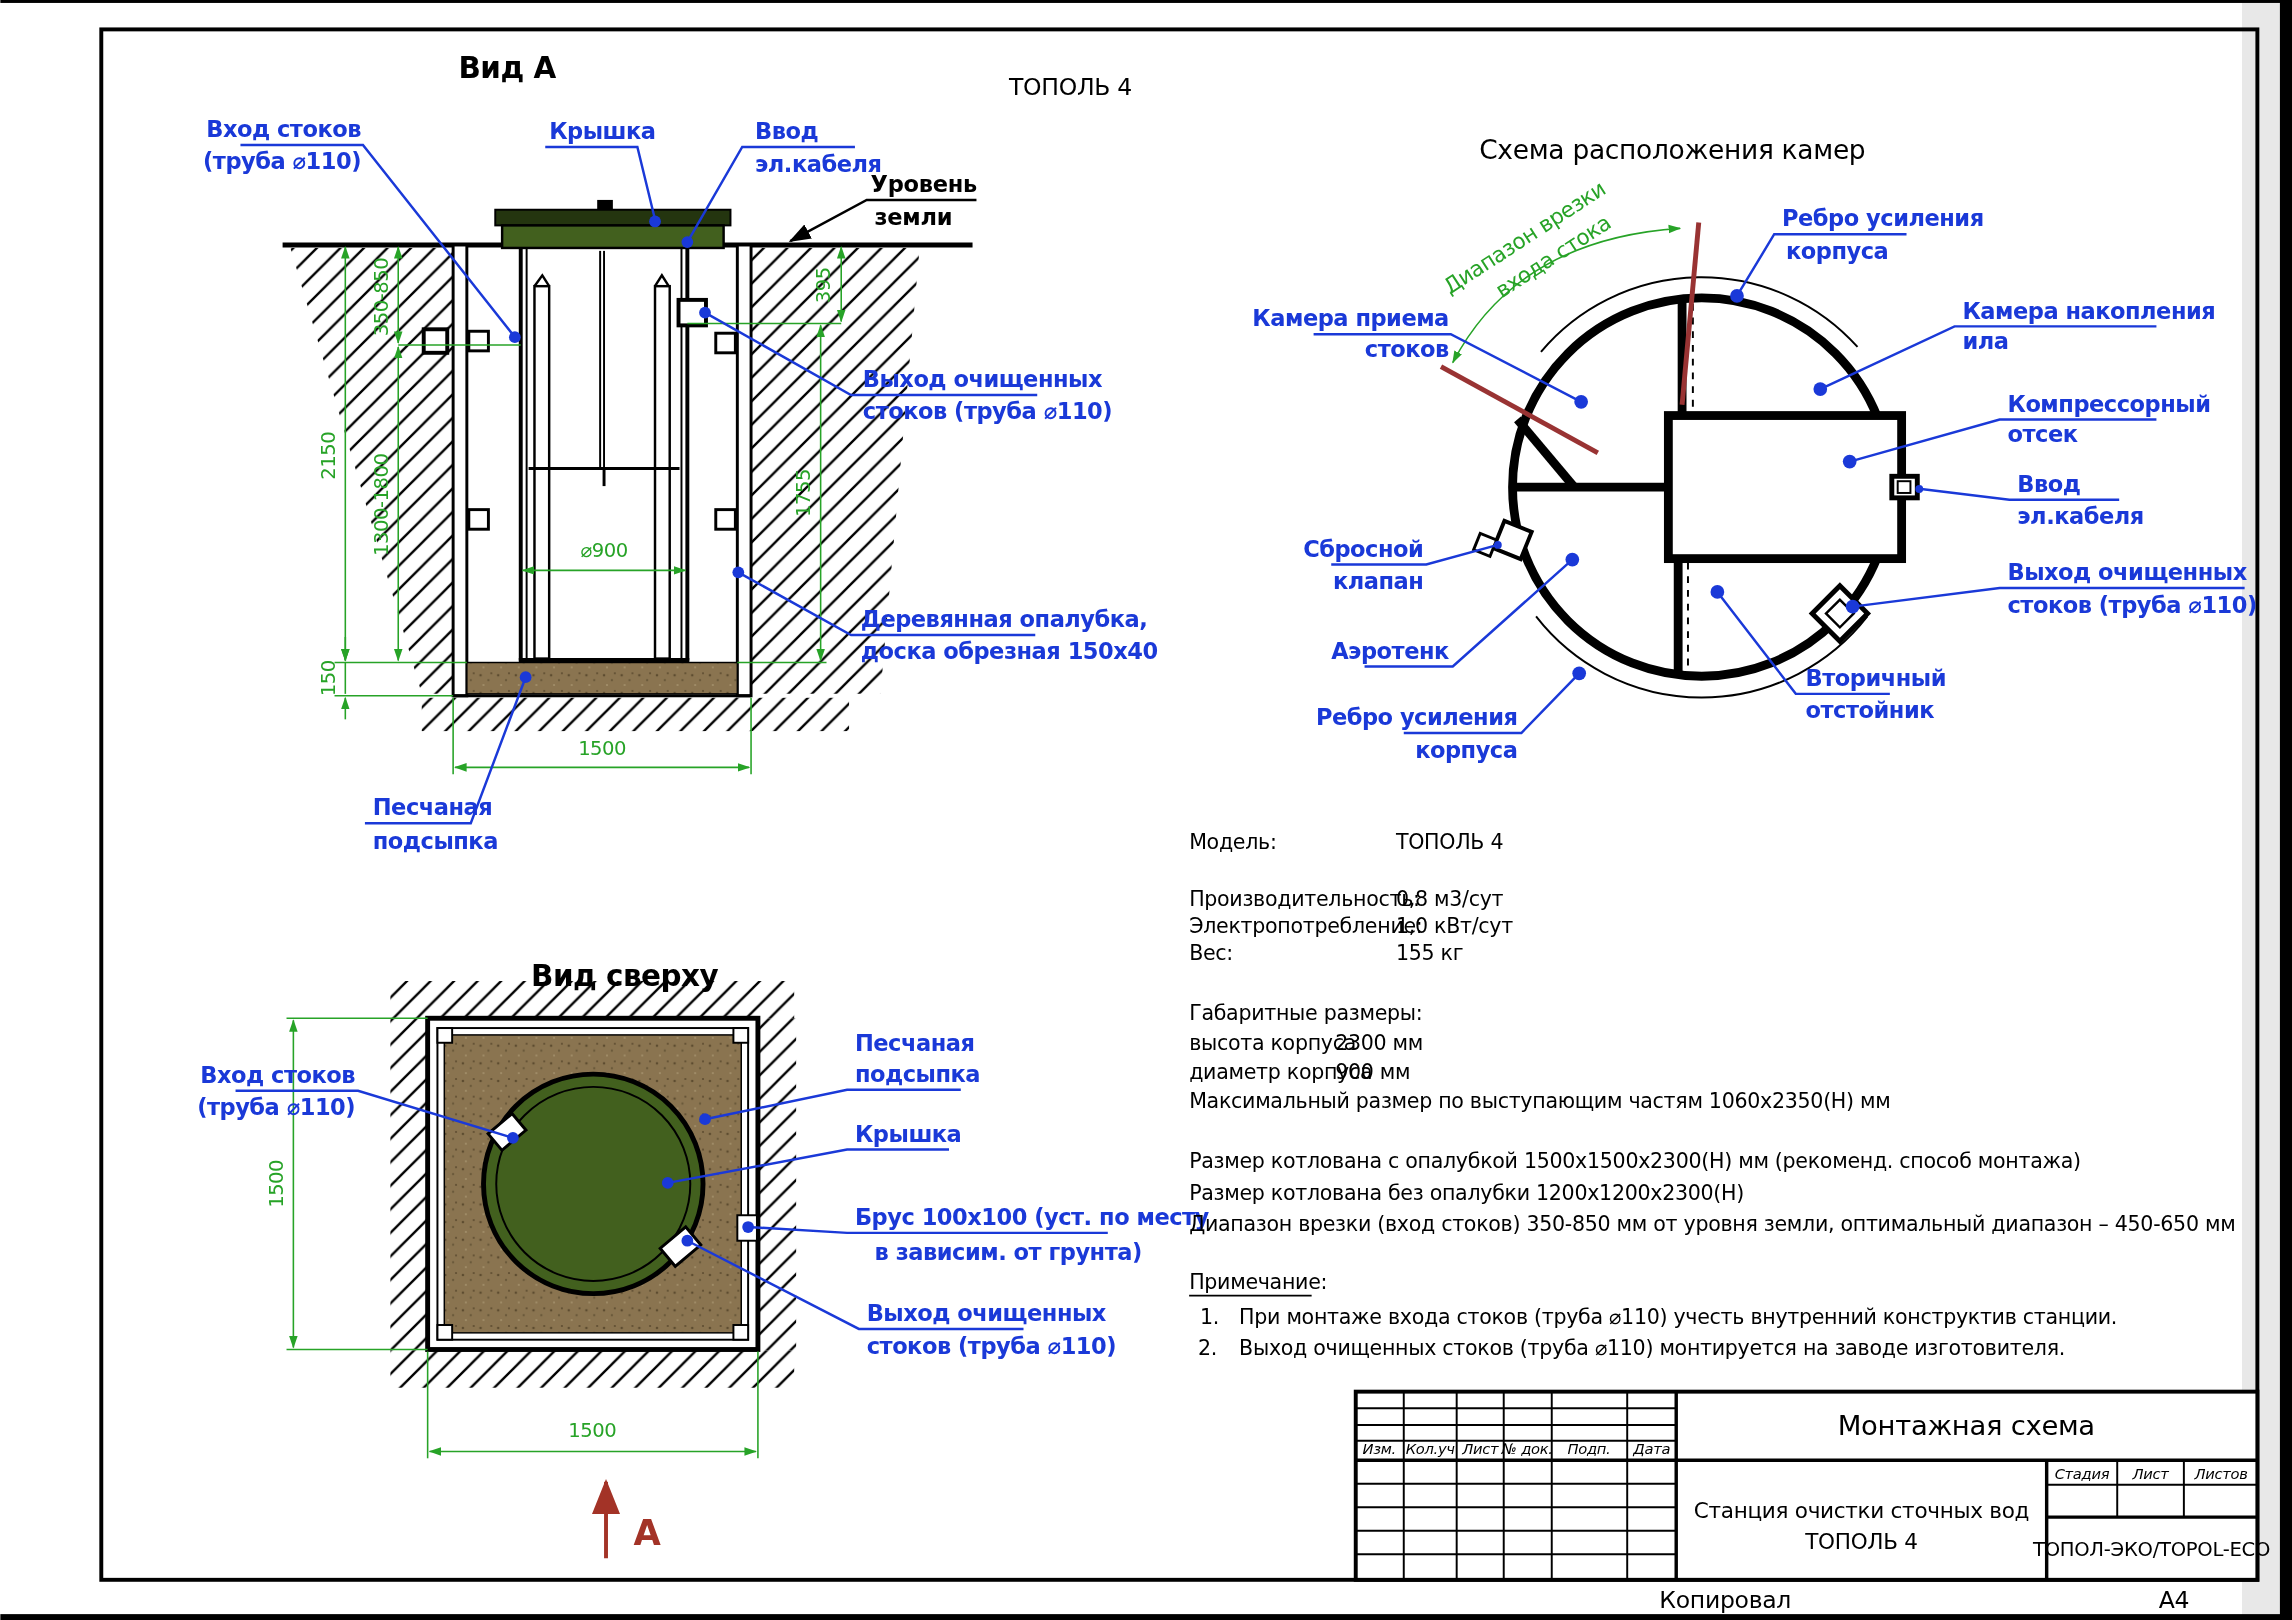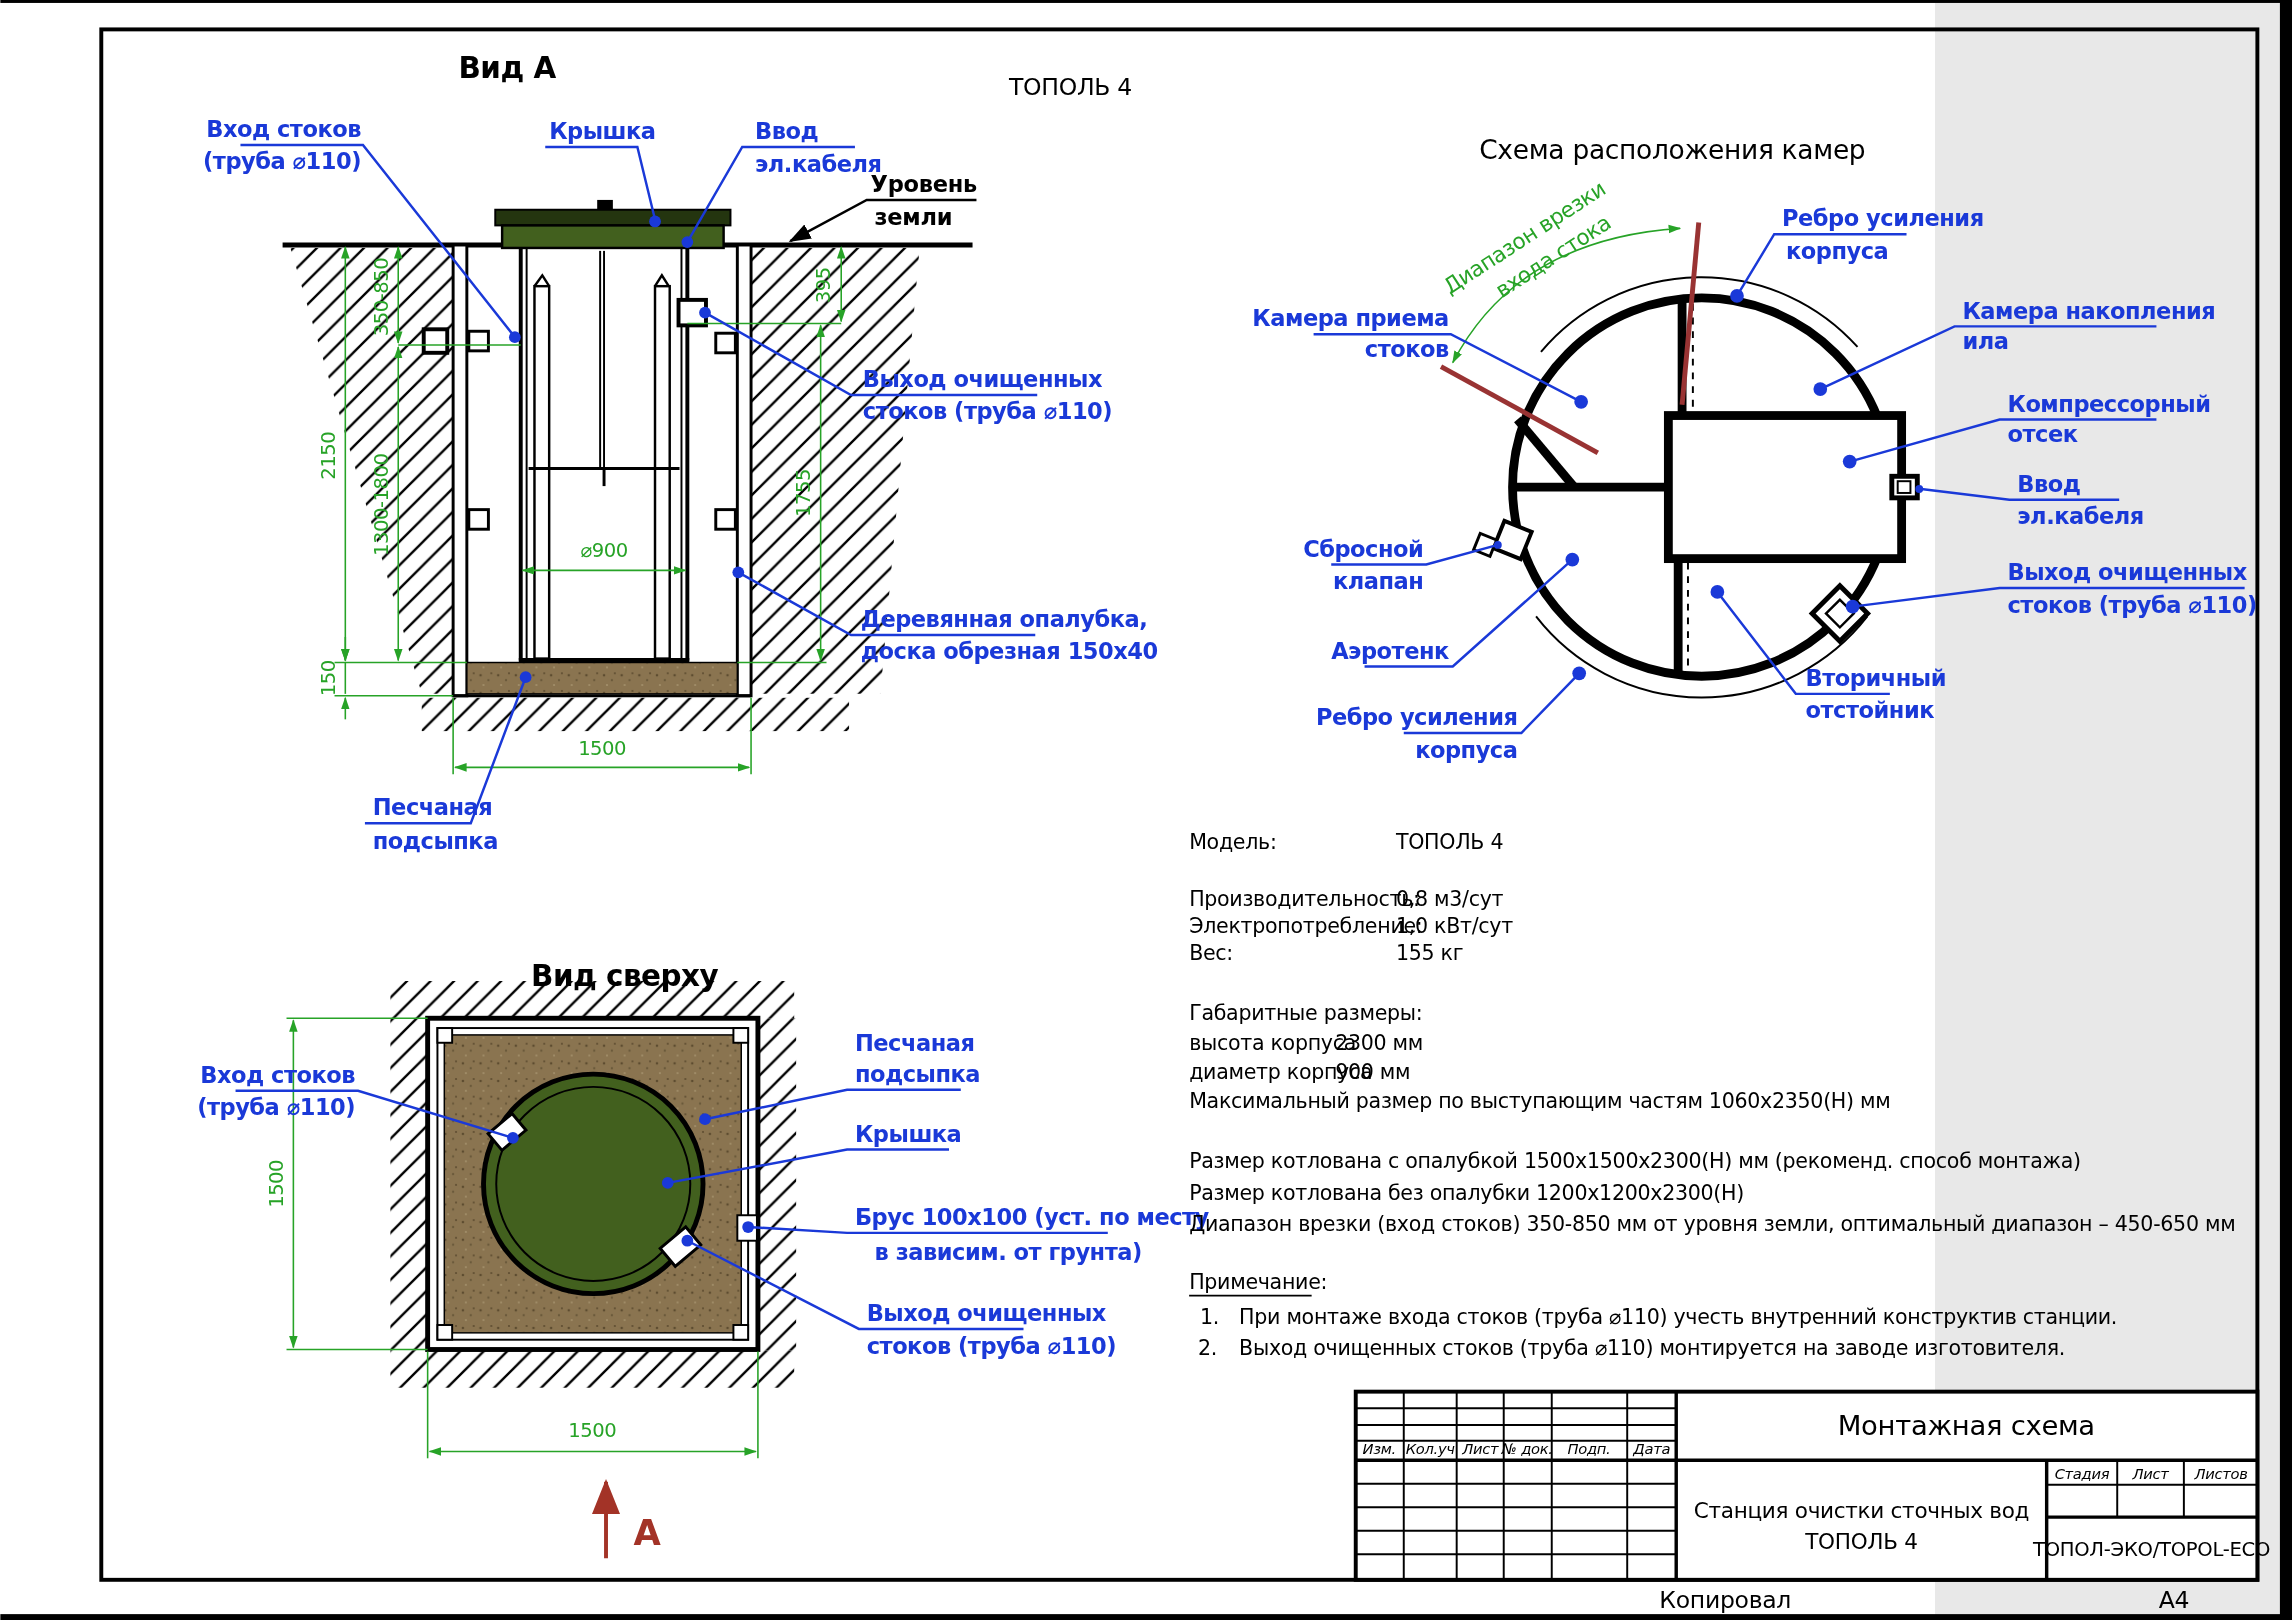--- a/index.html
+++ b/index.html
@@ -1,16 +1,16 @@
 <!DOCTYPE html>
 <html><head>
 <meta charset="utf-8">
 <style>
   html,body{margin:0;padding:0;background:#e8e8e8;}
-  .sheet{position:relative;width:1935px;height:1620px;background:#ffffff;font-family:"DejaVu Sans",sans-serif;}
+  .sheet{position:relative;width:2242px;height:1620px;background:#ffffff;font-family:"DejaVu Sans",sans-serif;}
   svg{display:block;}
   text{font-family:"DejaVu Sans",sans-serif;}
   .blab{fill:#1a39d8;font-size:23px;font-weight:bold;letter-spacing:-0.5px;}
   .dimt{fill:#27a327;font-size:20px;letter-spacing:-0.5px;}
   .spect{fill:#000;font-size:21px;letter-spacing:-0.3px;}
   .titlet{fill:#000;font-size:30px;font-weight:bold;letter-spacing:-0.5px;}
   .small{font-size:15px;font-style:italic;}
   .bl{stroke:#1a39d8;stroke-width:2.5;fill:none;}
   .gl{stroke:#27a327;stroke-width:1.6;fill:none;}
   .kl{stroke:#000;fill:none;}

